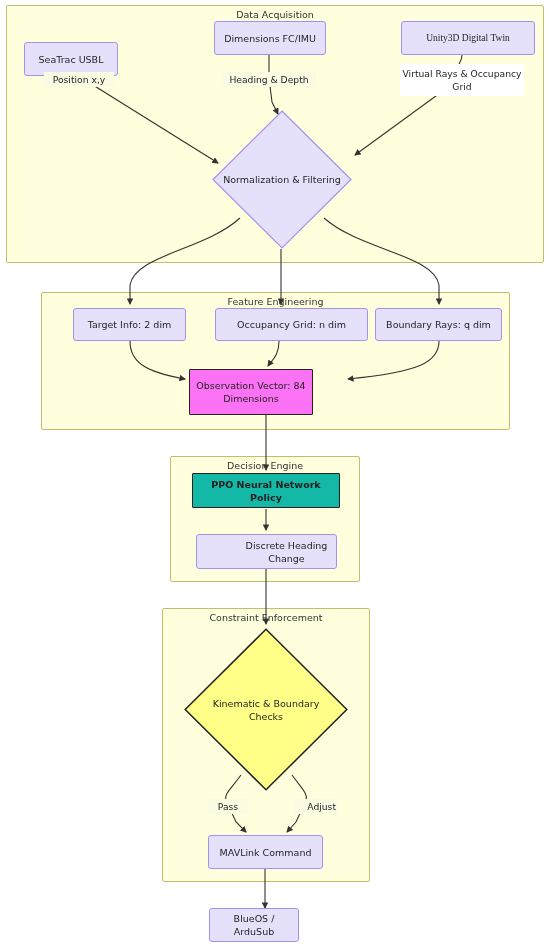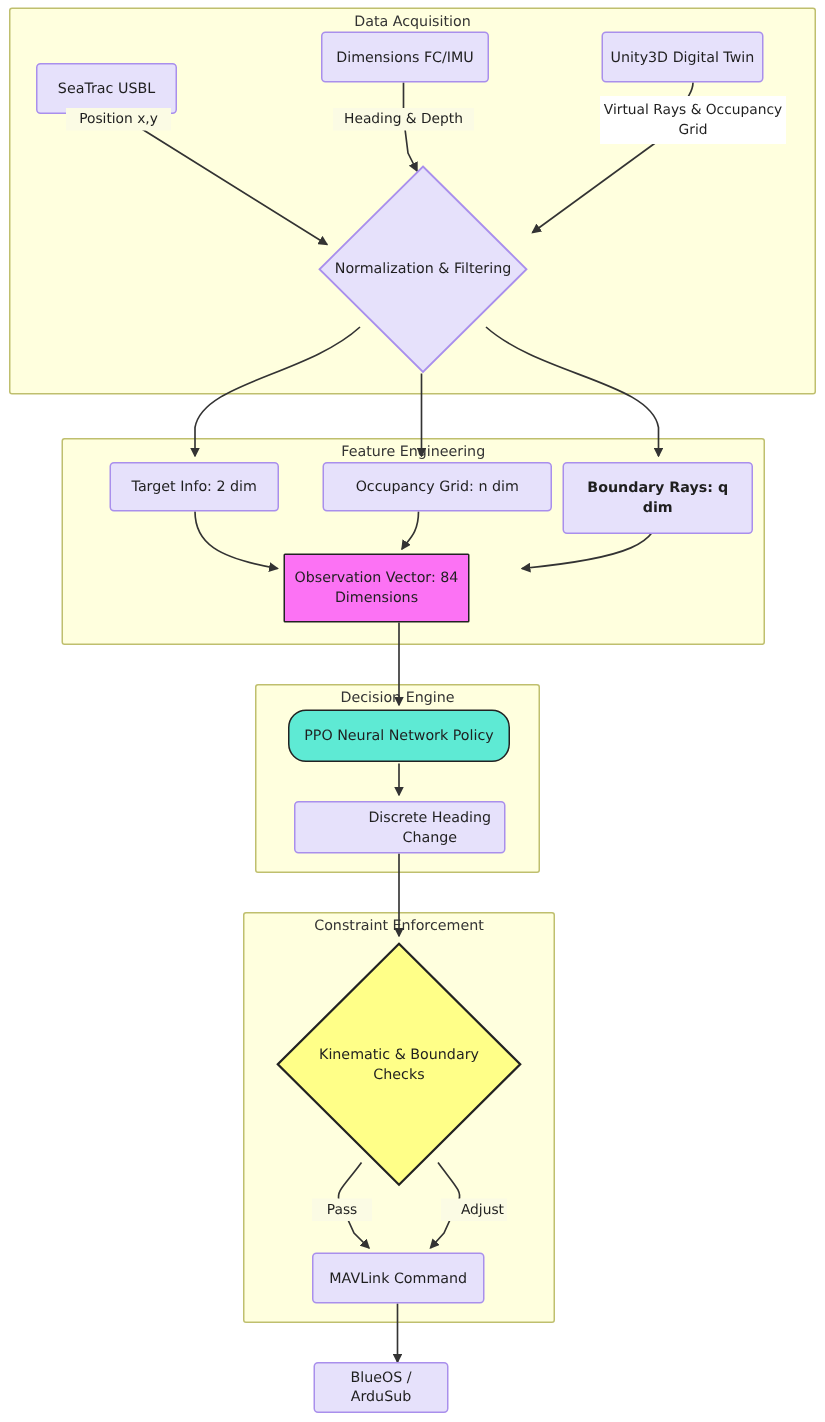--- a/index.html
+++ b/index.html
@@ -64,23 +64,24 @@
   .node.lav {
     background: #e6e1fb;
     border: 1.1px solid #a98fec;
   }
   .node.magenta {
     background: #fc72f4;
     border: 1.4px solid #222222;
     border-radius: 1px;
   }
   .node.periwinkle {
-    background: #5eead4;
+    background: #14b8a6;
     border: 1.4px solid #222222;
-    border-radius: 12px;
+    border-radius: 1px;
+    font-weight: bold;
   }
   
   .diamond-wrap {
     position: absolute;
   }
   .diamond-wrap svg {
     position: absolute;
     left: 0; top: 0;
     overflow: visible;
   }
@@ -179,40 +180,40 @@
   </svg>
 
   <div class="node lav" style="left:24px; top:21px; width:94px; height:34px;margin-top:21px;">
     <span>SeaTrac USBL</span>
   </div>
 
   <div class="node lav" style="left:214px; top:21px; width:112px; height:34px;">
     <span>Dimensions FC/IMU</span>
   </div>
 
-  <div class="node lav" style="left:401px; top:21px; width:108px; height:34px;">
+  <div class="node lav" style="left:401px; top:21px; width:134px; height:34px;font-family:Liberation Serif, serif;">
     <span>Unity3D Digital Twin</span>
   </div>
 
   <div class="diamond-wrap" style="left:212px; top:110px; width:140px; height:139px;">
     <svg width="140" height="139" viewBox="0 0 140 139" xmlns="http://www.w3.org/2000/svg">
       <polygon points="70,1 139,69.5 70,138 1,69.5" fill="#e6e1fb" stroke="#a98fec" stroke-width="1.2"></polygon>
     </svg>
     <div class="diamond-label">Normalization &amp; Filtering</div>
   </div>
 
   <div class="node lav" style="left:73px; top:308px; width:113px; height:33px;">
     <span>Target Info: 2 dim</span>
   </div>
 
   <div class="node lav" style="left:215px; top:308px; width:153px; height:33px;">
     <span>Occupancy Grid: n dim</span>
   </div>
 
-  <div class="node lav" style="left:375px; top:308px; width:127px; height:48px;font-weight:bold;">
+  <div class="node lav" style="left:375px; top:308px; width:127px; height:33px;">
     <span>Boundary Rays: q dim</span>
   </div>
 
   <div class="node magenta" style="left:189px; top:369px; width:124px; height:46px;">
     <span>Observation Vector: 84 Dimensions</span>
   </div>
 
   <div class="node periwinkle" style="left:192px; top:473px; width:148px; height:35px;">
     <span>PPO Neural Network Policy</span>
   </div>

